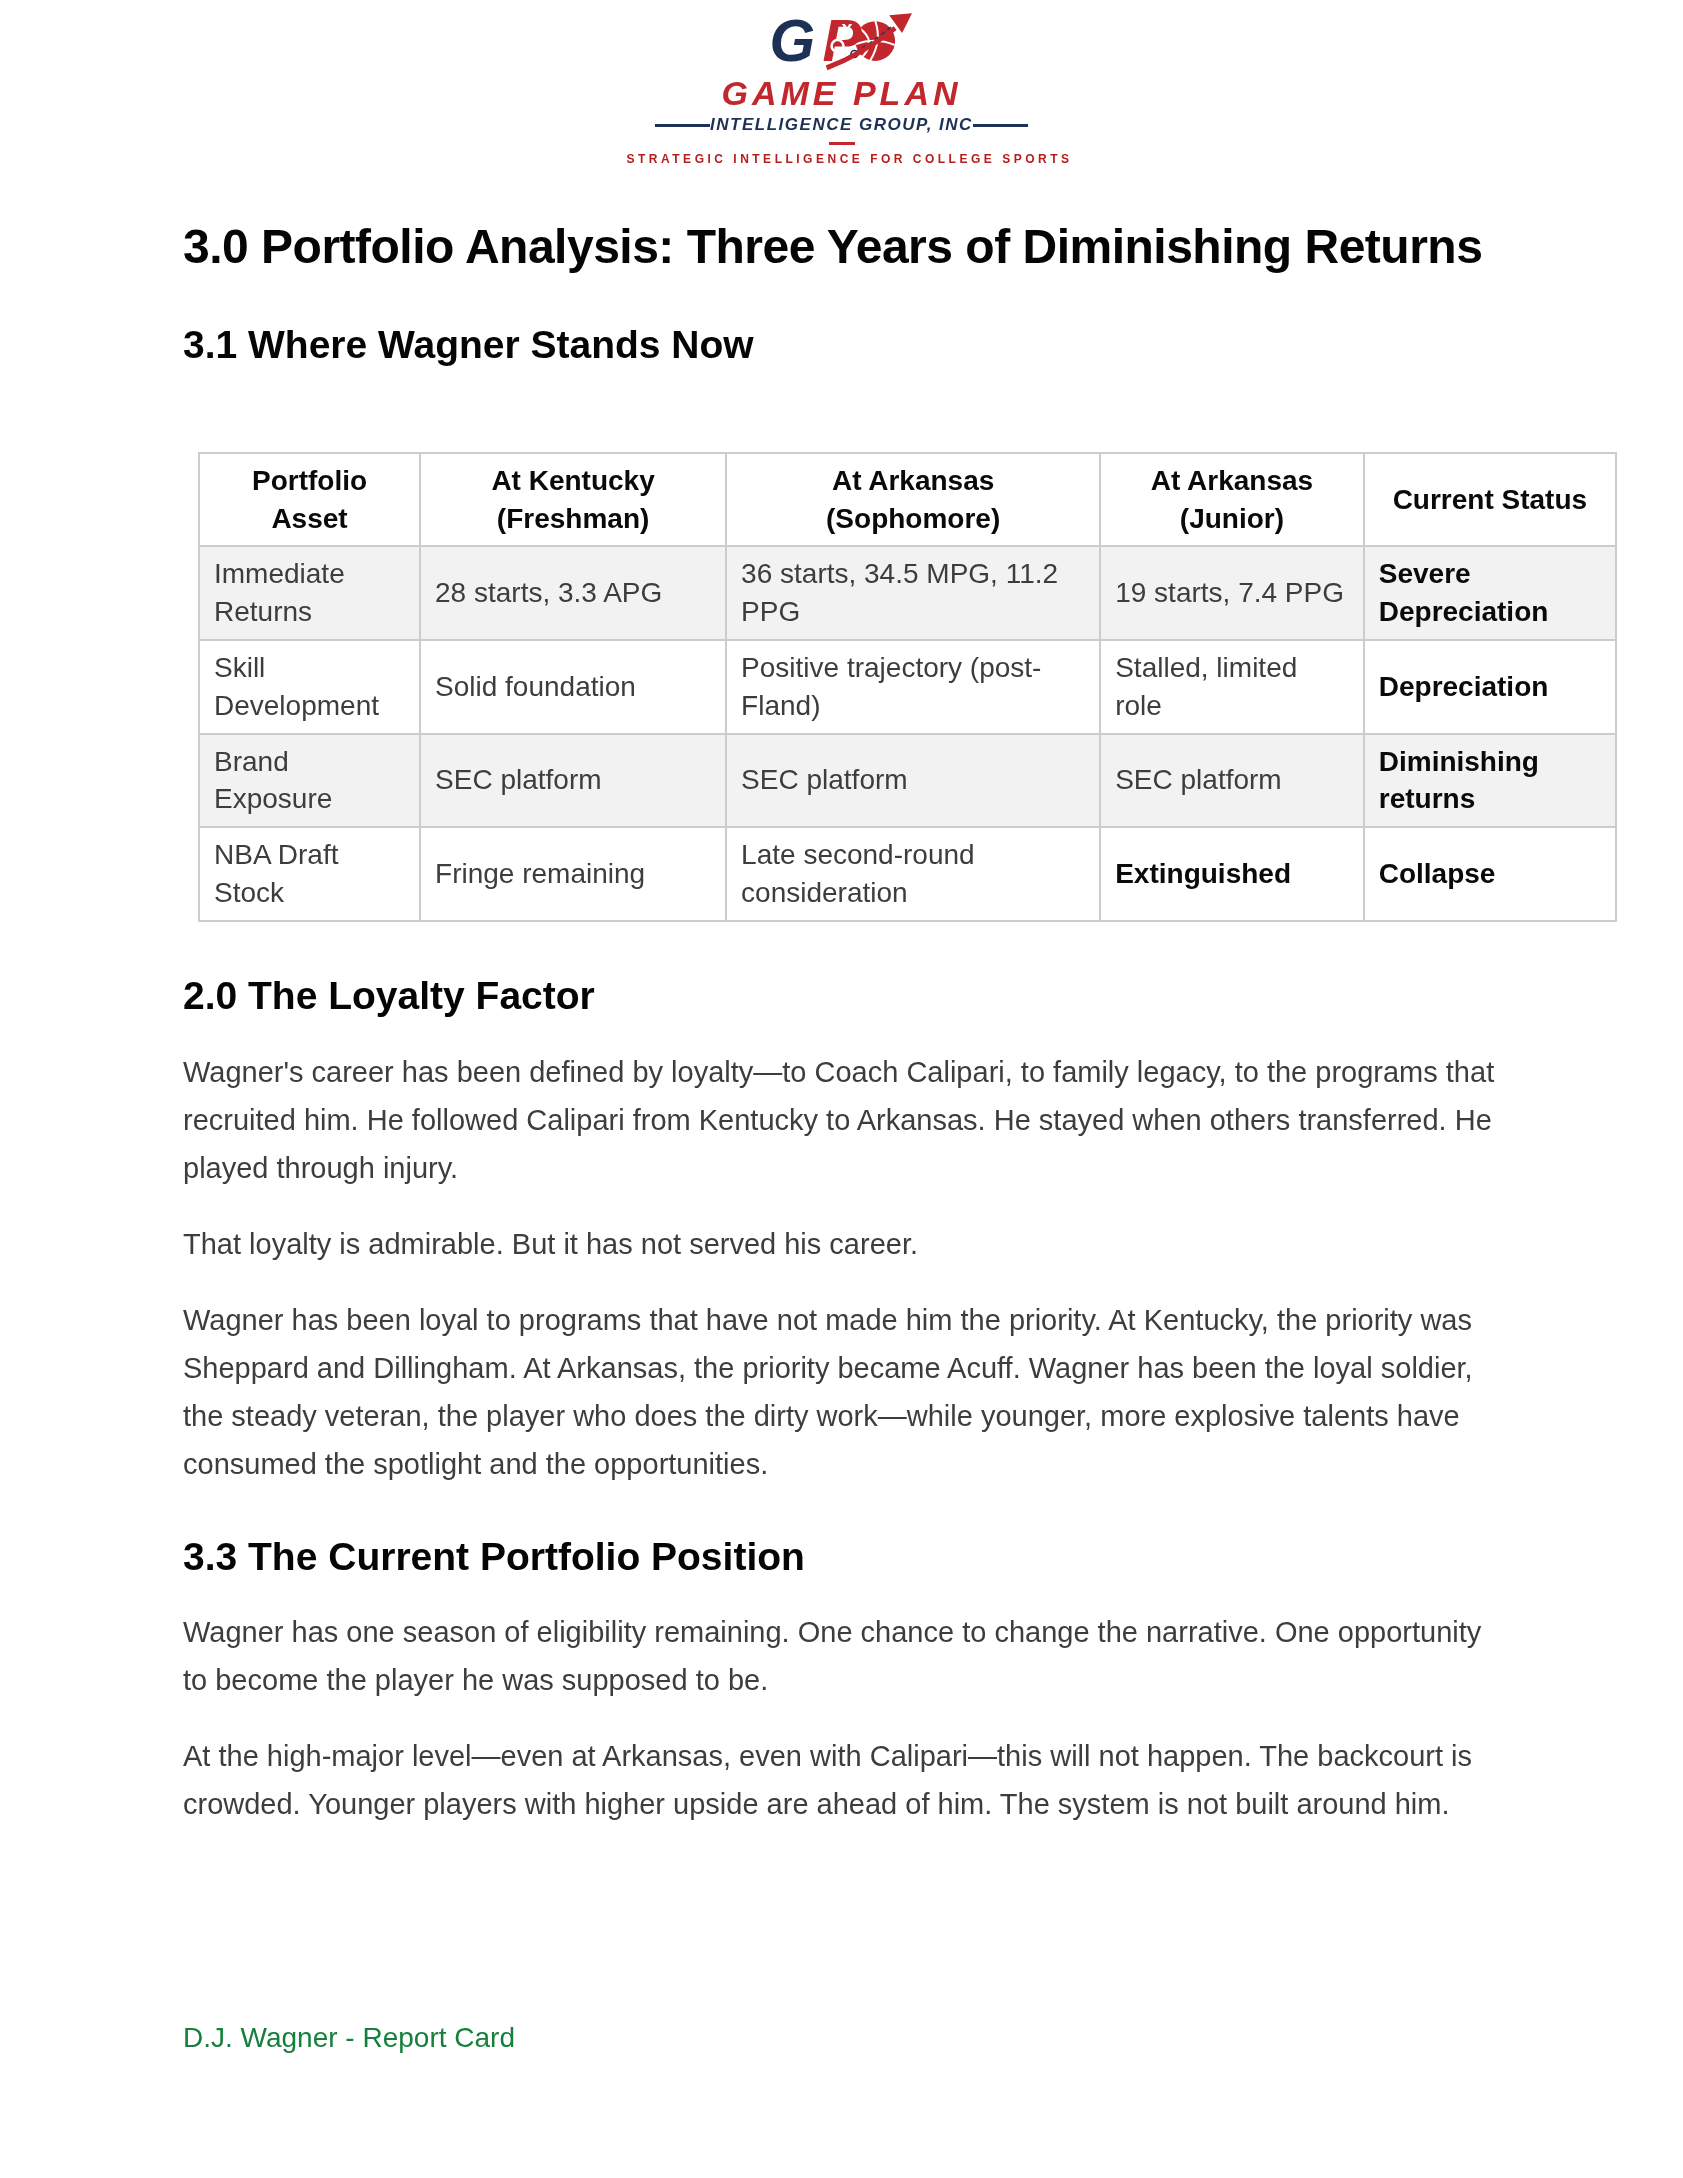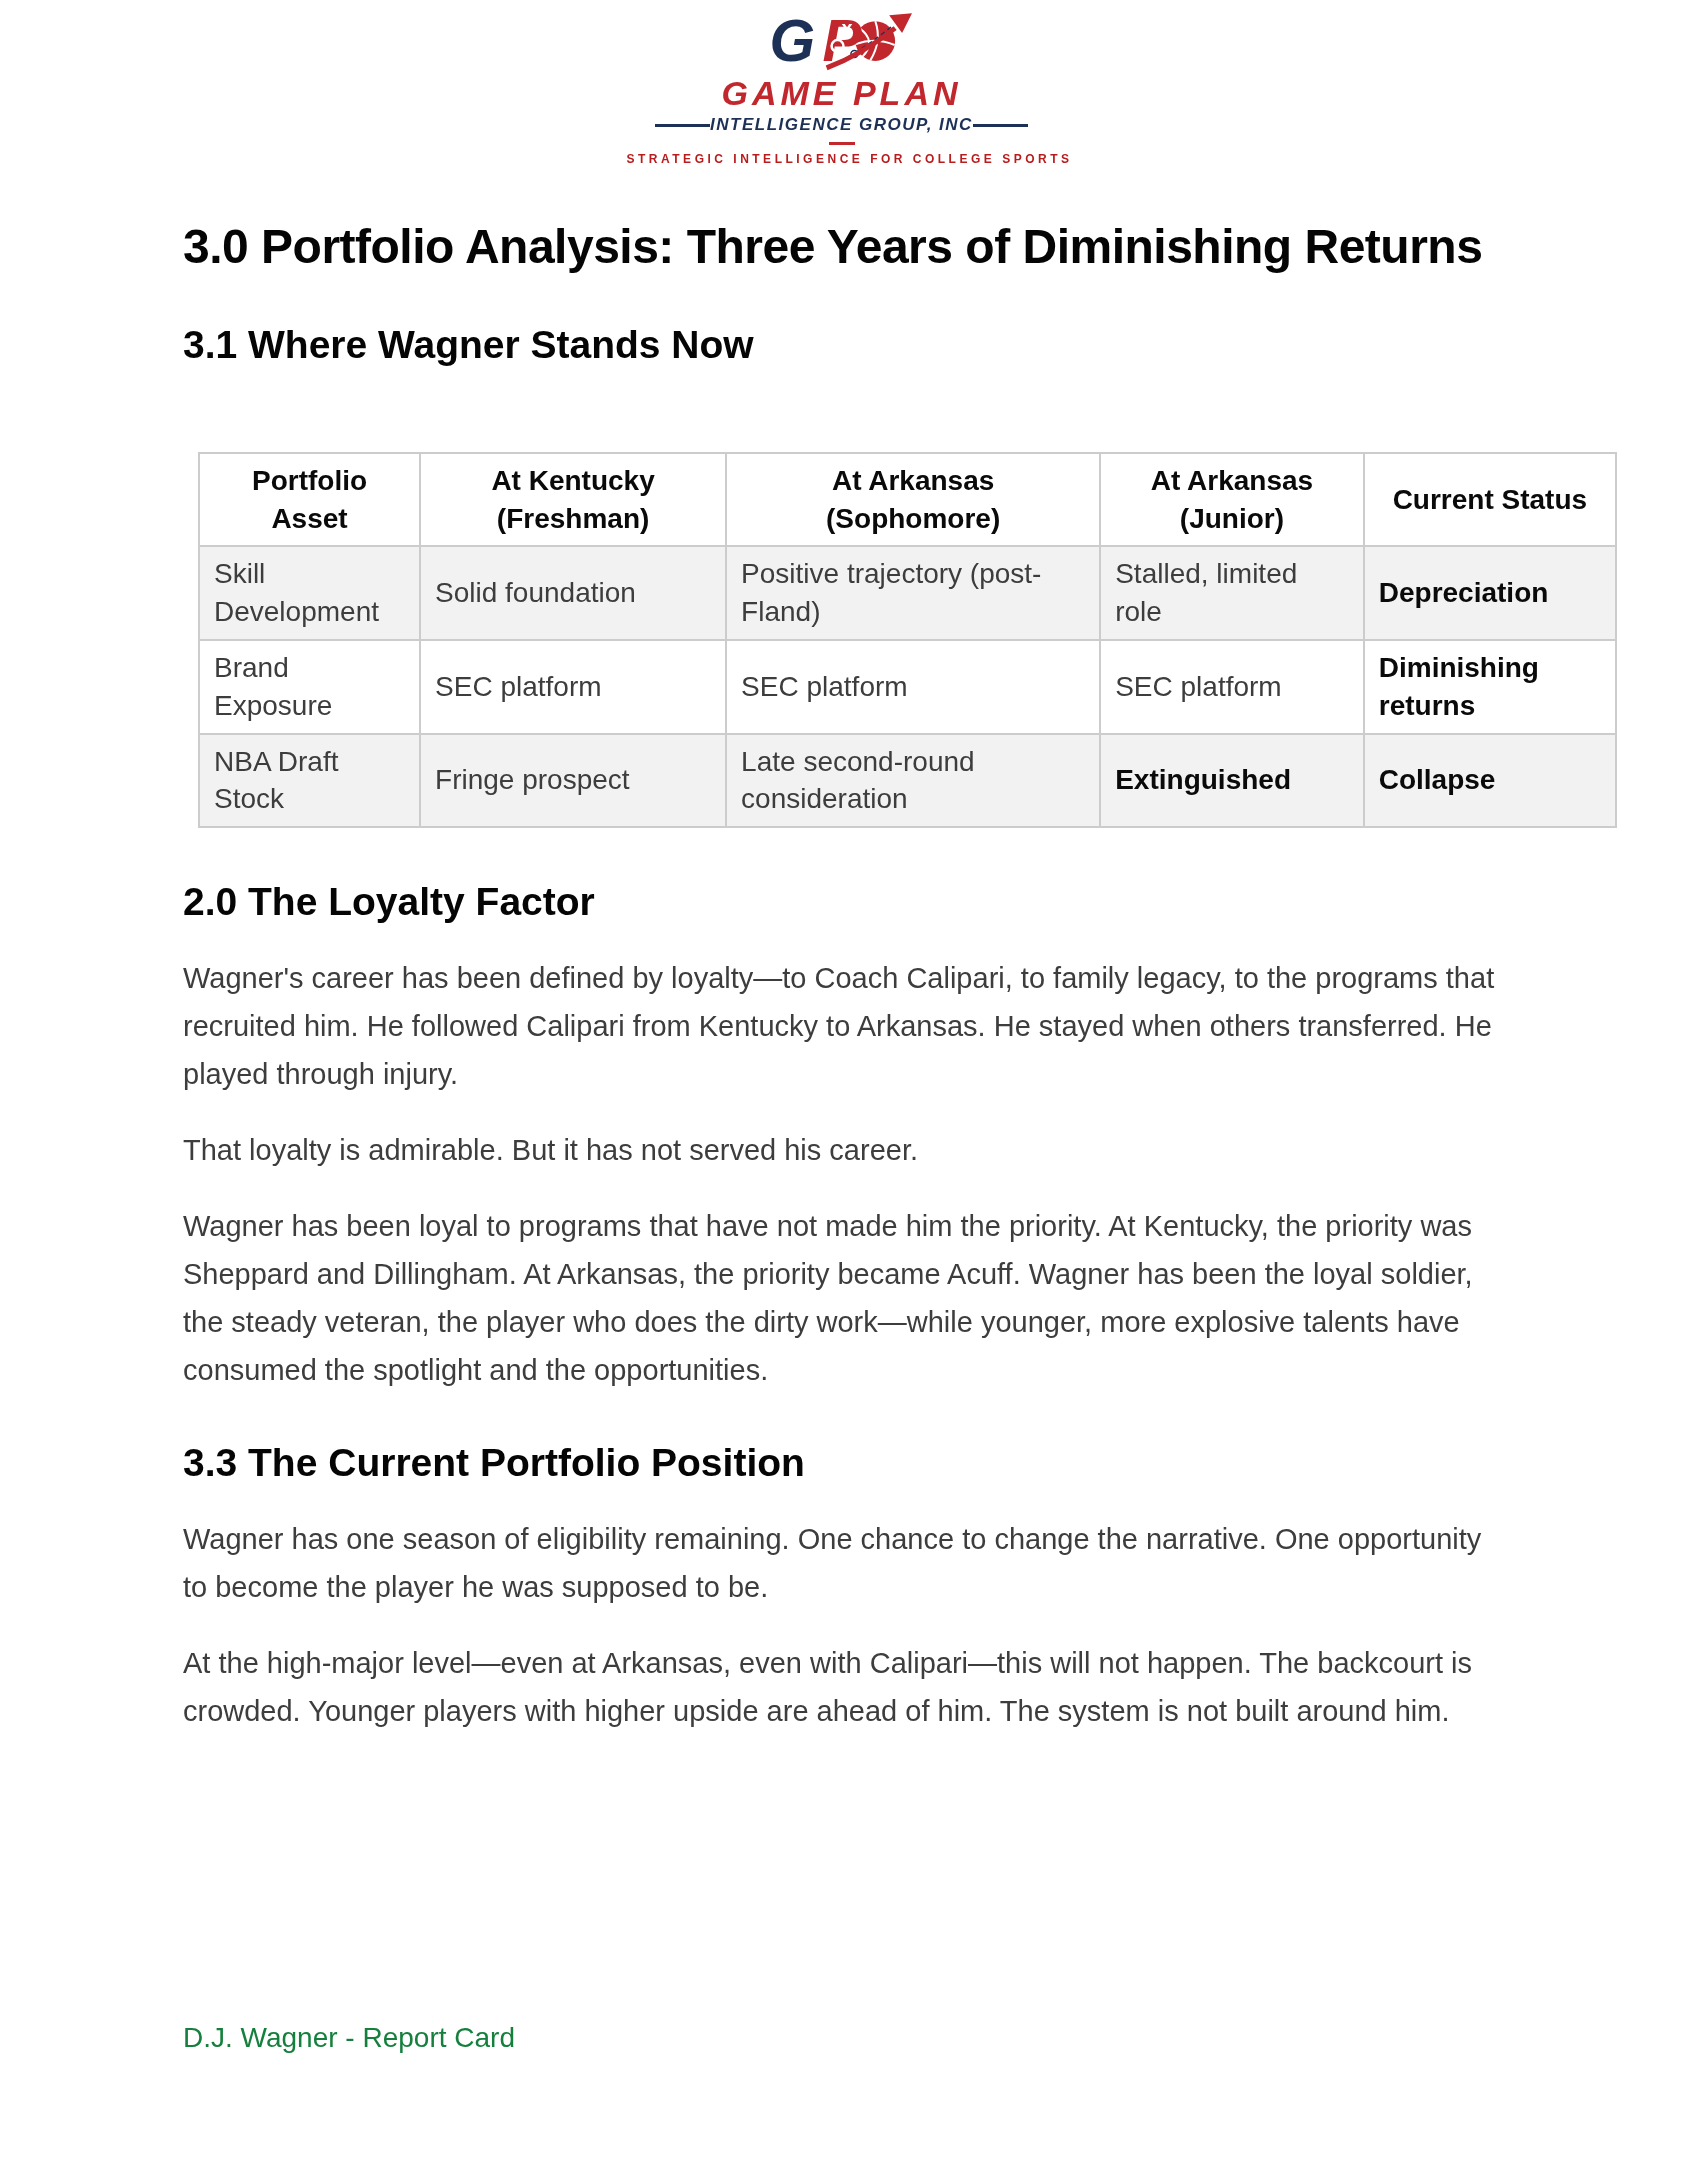--- a/index.html
+++ b/index.html
@@ -132,36 +132,43 @@
         <tr>
           <th>Portfolio Asset</th>
           <th>At Kentucky (Freshman)</th>
           <th>At Arkansas (Sophomore)</th>
           <th>At Arkansas (Junior)</th>
           <th>Current Status</th>
         </tr>
       </thead>
       <tbody>
         <tr>
+          <td>Immediate Returns</td>
+          <td>28 starts, 3.3 APG</td>
+          <td>36 starts, 34.5 MPG, 11.2 PPG</td>
+          <td>19 starts, 7.4 PPG</td>
+          <td class="emph">Severe Depreciation</td>
+        </tr>
+        <tr>
           <td>Skill Development</td>
           <td>Solid foundation</td>
           <td>Positive trajectory (post-Fland)</td>
           <td>Stalled, limited role</td>
           <td class="emph">Depreciation</td>
         </tr>
         <tr>
           <td>Brand Exposure</td>
           <td>SEC platform</td>
           <td>SEC platform</td>
           <td>SEC platform</td>
           <td class="emph">Diminishing returns</td>
         </tr>
         <tr>
           <td>NBA Draft Stock</td>
-          <td>Fringe prospect</td>
+          <td>Fringe remaining</td>
           <td>Late second-round consideration</td>
           <td class="emph">Extinguished</td>
           <td class="emph">Collapse</td>
         </tr>
       </tbody>
     </table>
 
     <h2 class="h2-32">2.0 The Loyalty Factor</h2>
     <p>Wagner's career has been defined by loyalty—to Coach Calipari, to family legacy, to the programs that recruited him. He followed Calipari from Kentucky to Arkansas. He stayed when others transferred. He played through injury.</p>
     <p>That loyalty is admirable. But it has not served his career.</p>

